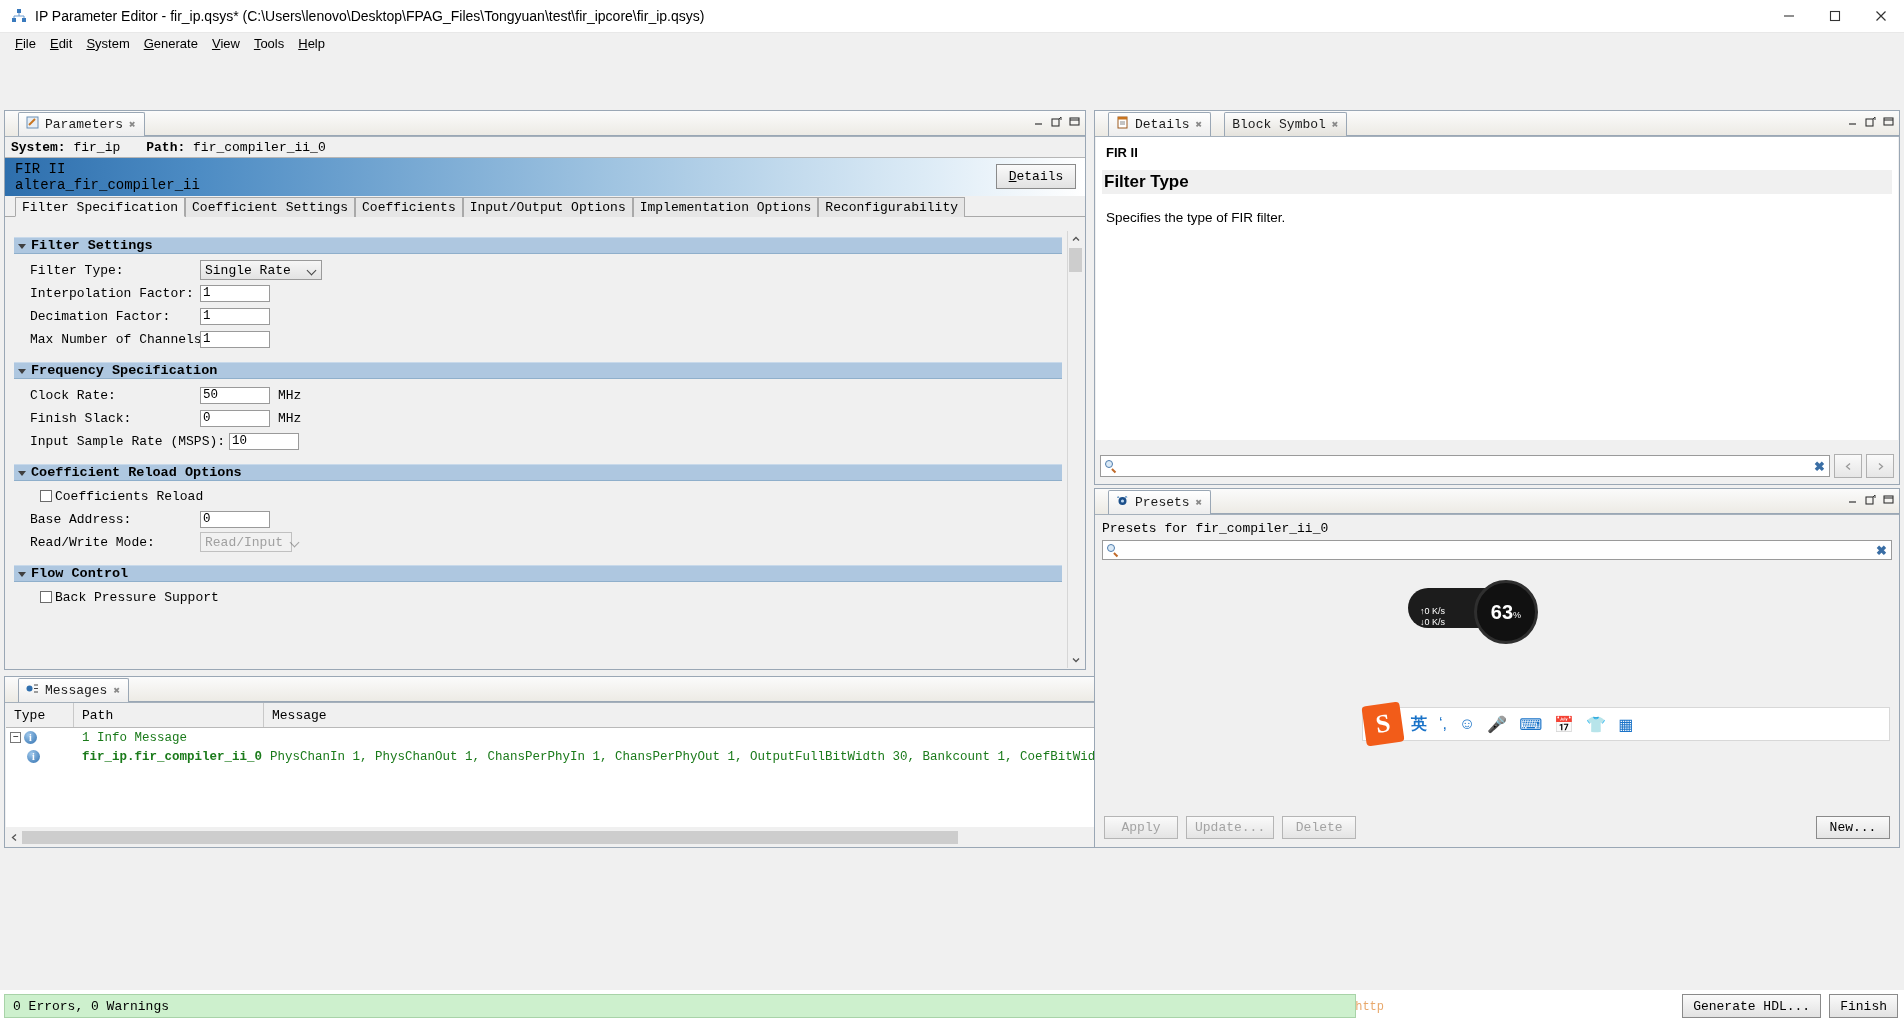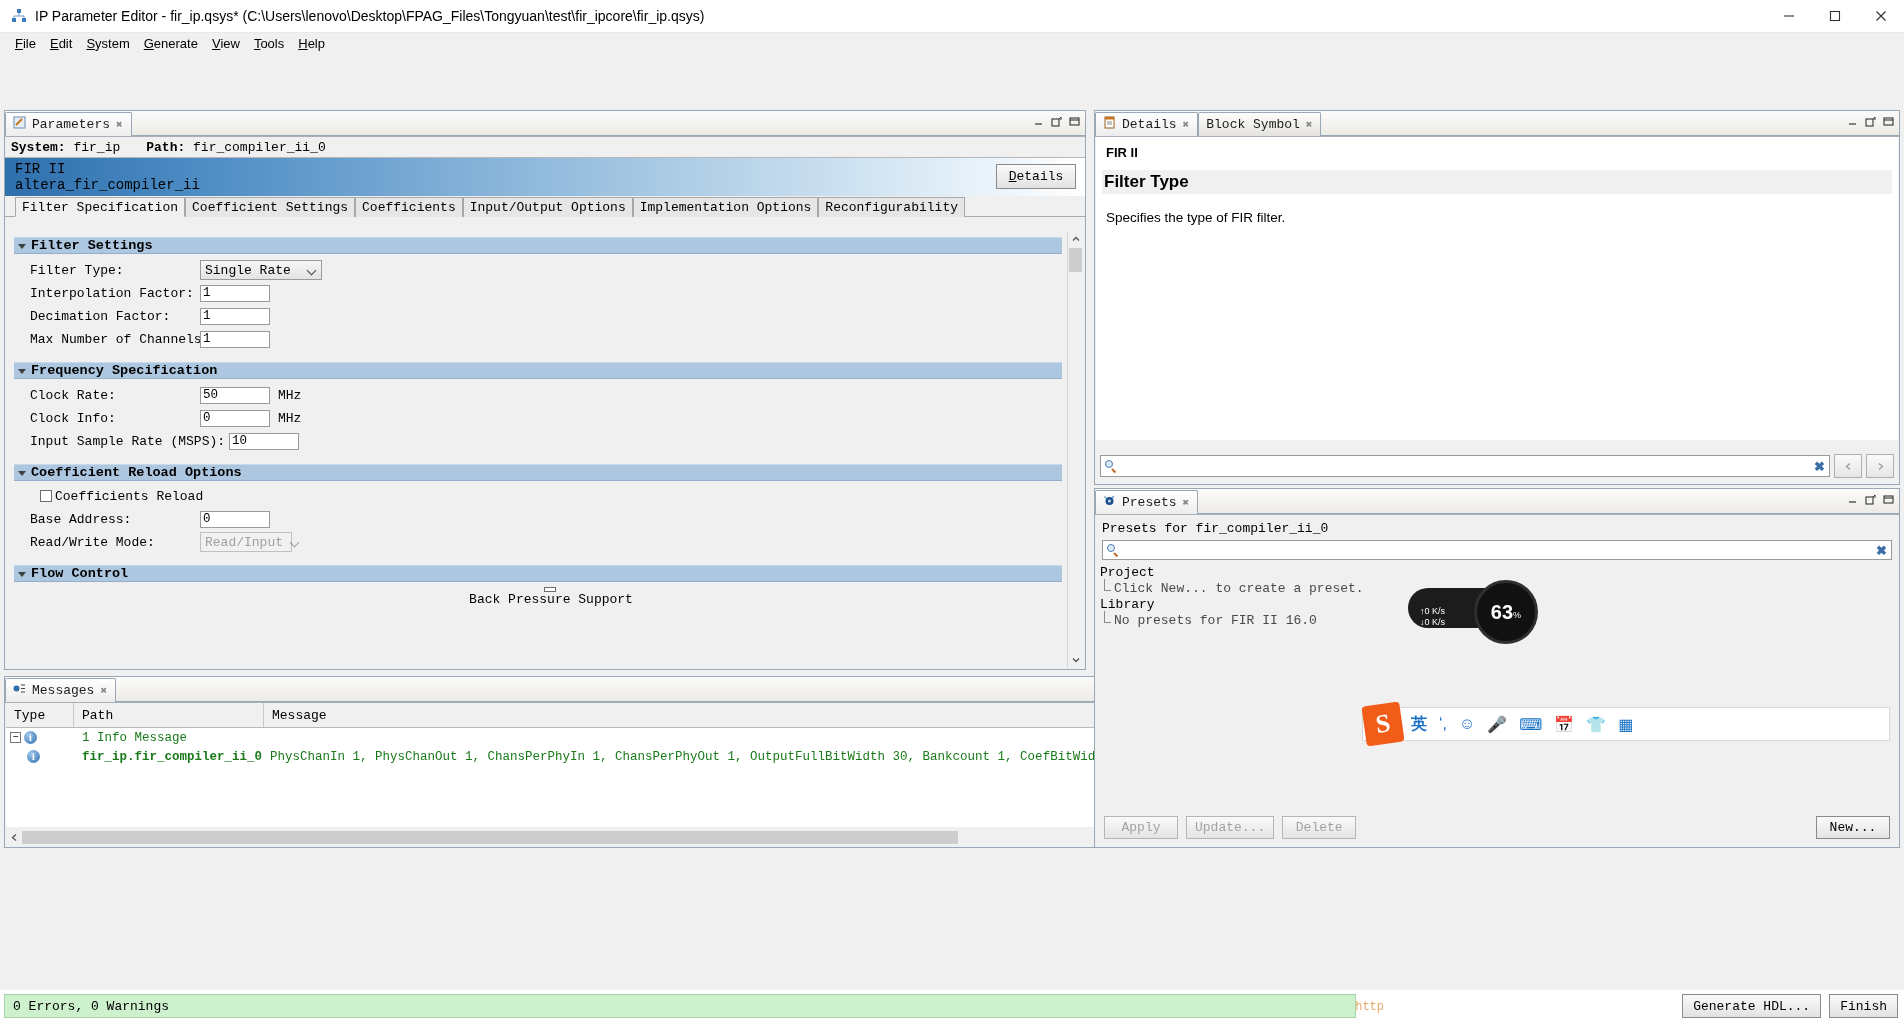--- a/index.html
+++ b/index.html
@@ -29,21 +29,21 @@
 
   
   #root{position:relative;width:1904px;height:969px;background:#f0f0f0;}
 
   
   .panel{position:absolute;background:#f0f0f0;border:1px solid #9aa7b5;box-sizing:border-box;}
   .panel-tabbar{height:25px;background:linear-gradient(#fbfbfb,#eceae4);display:flex;align-items:flex-end;position:relative;border-bottom:1px solid #a5b0bb;}
   .ptab{height:24px;display:flex;align-items:center;gap:6px;padding:0 8px 0 7px;
         font-family:"Liberation Mono",monospace;font-size:13px;color:#1b1b1b;
         border:1px solid #9aa7b5;border-bottom:none;background:linear-gradient(#fdfdfd,#e4e2dc);
-        border-top-left-radius:2px;border-top-right-radius:2px;box-sizing:border-box;}
+        border-top-left-radius:2px;border-top-right-radius:2px;box-sizing:border-box;margin-left:13px;}
   .ptab.active{background:linear-gradient(#ffffff,#ededed);}
   .ptab .tclose{color:#8a8a8a;font-size:11px;}
   .ptab-fill{flex:1;height:24px;border-bottom:1px solid #9aa7b5;}
   .panel-btns{position:absolute;right:5px;top:5px;display:flex;gap:7px;align-items:center;}
   .panel-btns svg{display:block;}
 
   
   #paramsPanel{left:4px;top:56px;width:1082px;height:560px;}
   #sysbar{height:20px;background:#f0f0f0;border-bottom:1px solid #b6b6b6;display:flex;align-items:center;
           font-family:"Liberation Mono",monospace;font-size:13px;padding-left:6px;gap:26px;}
@@ -325,21 +325,21 @@
           <span>Frequency Specification</span>
         </div>
         <div class="row">
           <span class="lbl" style="width:170px;margin-left:16px;">Clock Rate:</span>
           <div class="fld" style="width:70px;">
               <span>50</span>
             </div>
           <span class="unit">MHz</span>
         </div>
         <div class="row">
-          <span class="lbl" style="width:170px;margin-left:16px;">Clock Info:</span>
+          <span class="lbl" style="width:170px;margin-left:16px;">Finish Slack:</span>
           <div class="fld" style="width:70px;">
               <span>0</span>
             </div>
           <span class="unit">MHz</span>
         </div>
         <div class="row" style="margin-bottom:12px;">
           <span class="lbl" style="margin-left:16px;">Input Sample Rate (MSPS):</span>
           <div class="fld" style="width:70px;margin-left:4px;">
               <span>10</span>
             </div>
@@ -364,21 +364,21 @@
           <div class="combo dis" style="width:92px;">
             <span>Read/Input</span>
             <span class="chev" style="opacity:.45"></span>
           </div>
         </div>
 
         <div class="grpHead">
           <span class="tri"></span>
           <span>Flow Control</span>
         </div>
-        <div class="cbrow" style="margin-left:26px;flex-direction:column;">
+        <div class="cbrow" style="margin-left:26px;">
           <span class="cbox"></span>
           <span class="cblbl">Back Pressure Support</span>
         </div>
       </div>
     </div>
 
     <div id="formScroll">
       <div class="sbtn">
         <svg width="10" height="10" viewBox="0 0 10 10">
             <path d="M2 6.5 L5 3.5 L8 6.5" fill="none" stroke="#555" stroke-width="1.3"></path>
@@ -567,26 +567,20 @@
       </div>
     </div>
 
     <div id="presetsBody">
       <div id="presetsFor">Presets for fir_compiler_ii_0</div>
       <div id="presetsSearch">
         <span class="magnifier"></span>
         <span style="flex:1;"></span>
         <span class="clearx">✖</span>
       </div>
-      <div id="presetTree">
-        <div class="tnode"><span>Project</span></div>
-        <div class="tchild"><span>Click New... to create a preset.</span></div>
-        <div class="tnode"><span>Library</span></div>
-        <div class="tchild"><span>No presets for FIR II 16.0</span></div>
-      </div>
     </div>
 
     <div id="presetBtns">
       <div class="pbtn">
           <span>Apply</span>
         </div>
       <div class="pbtn">
           <span>Update...</span>
         </div>
       <div class="pbtn">

